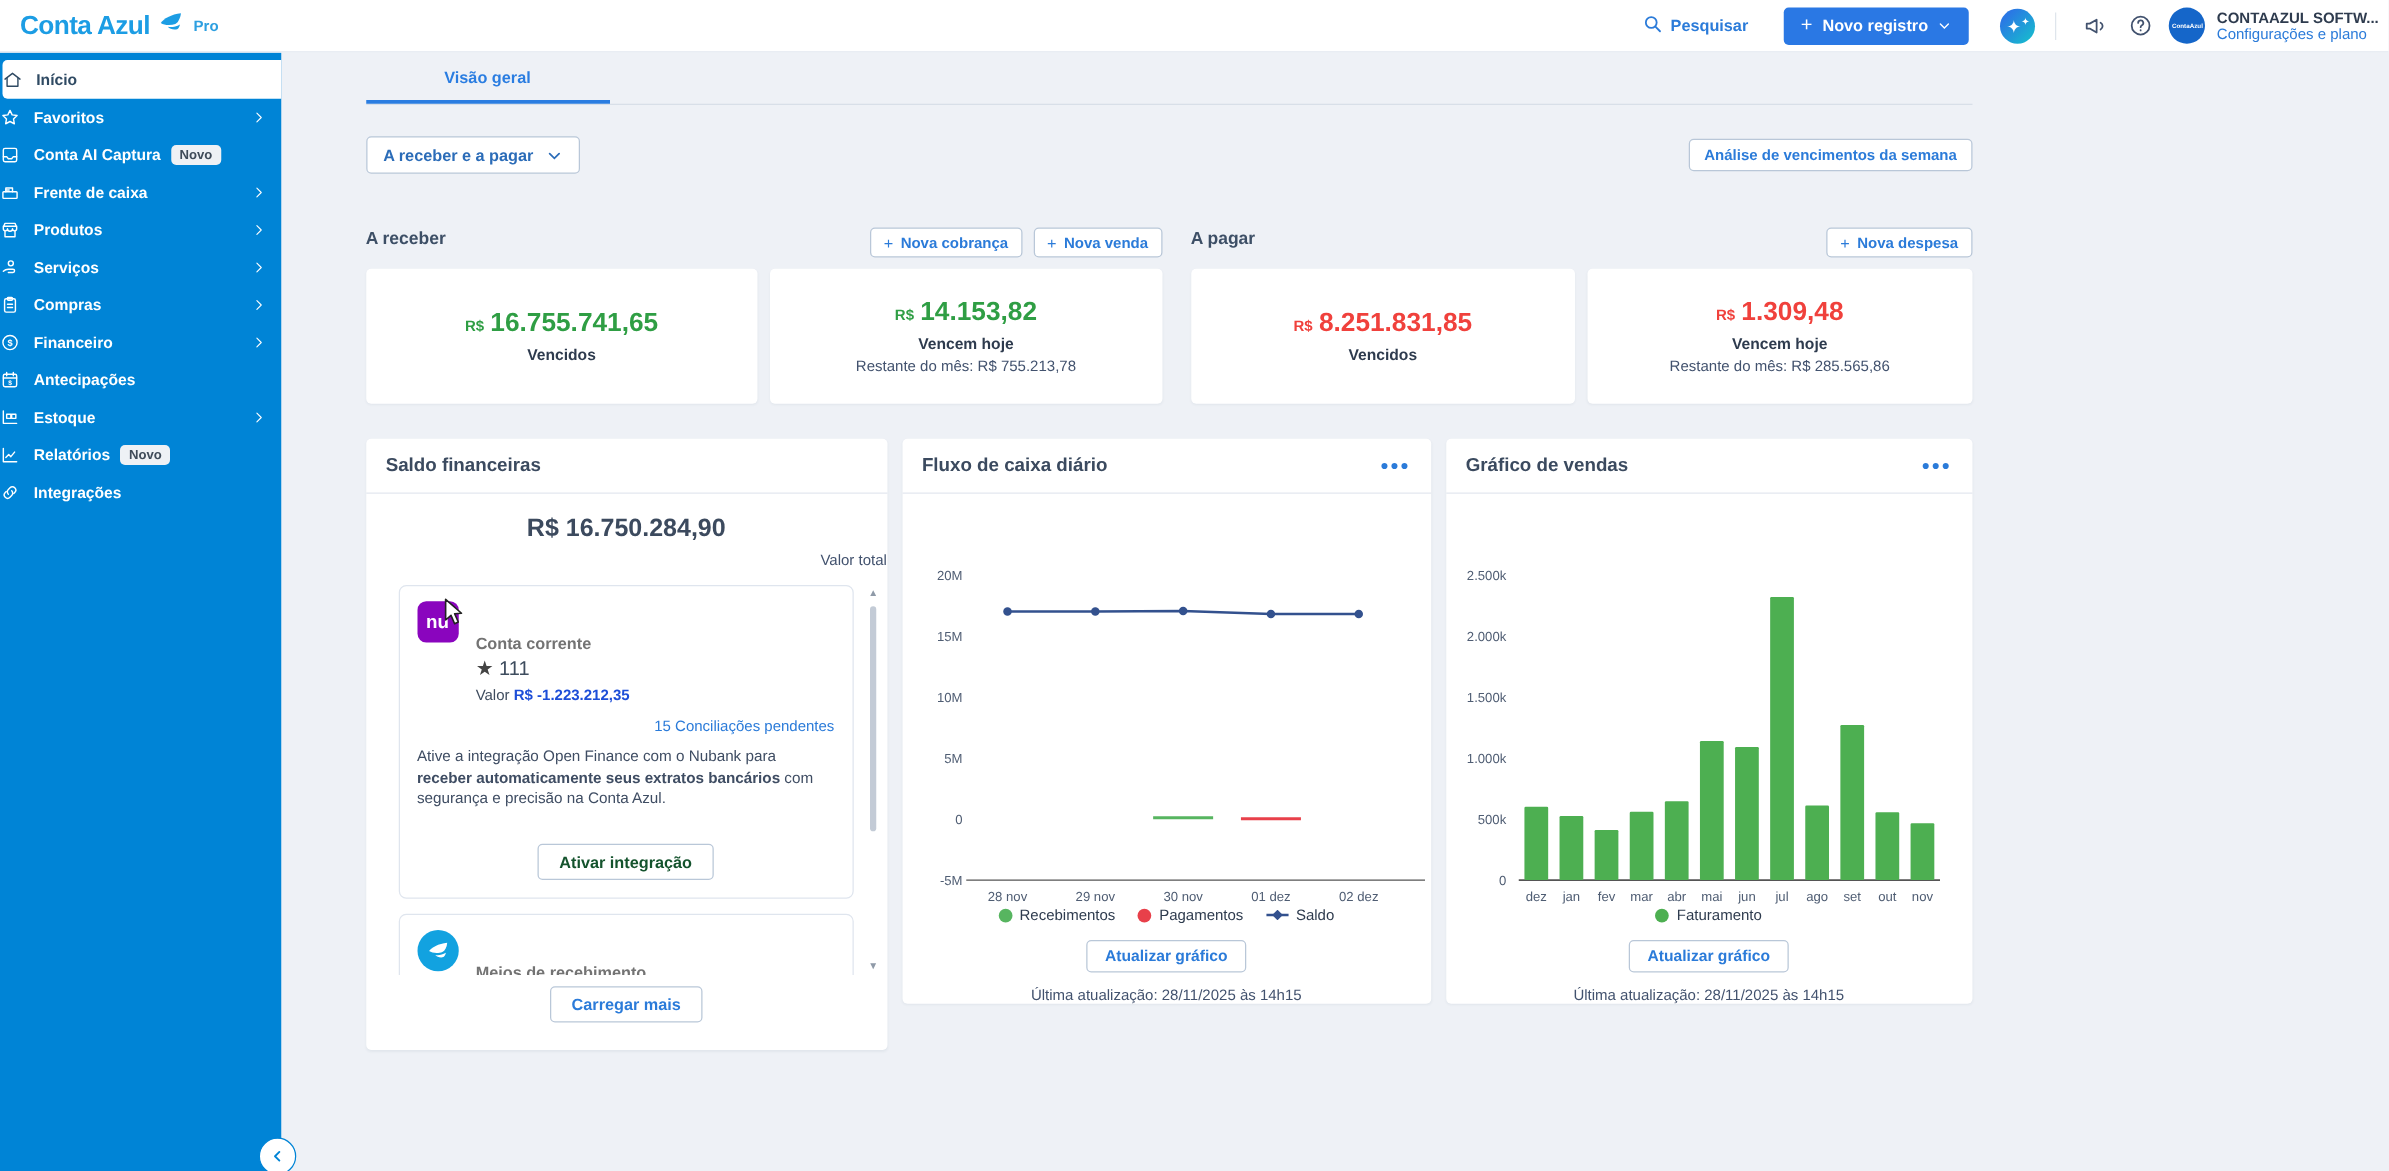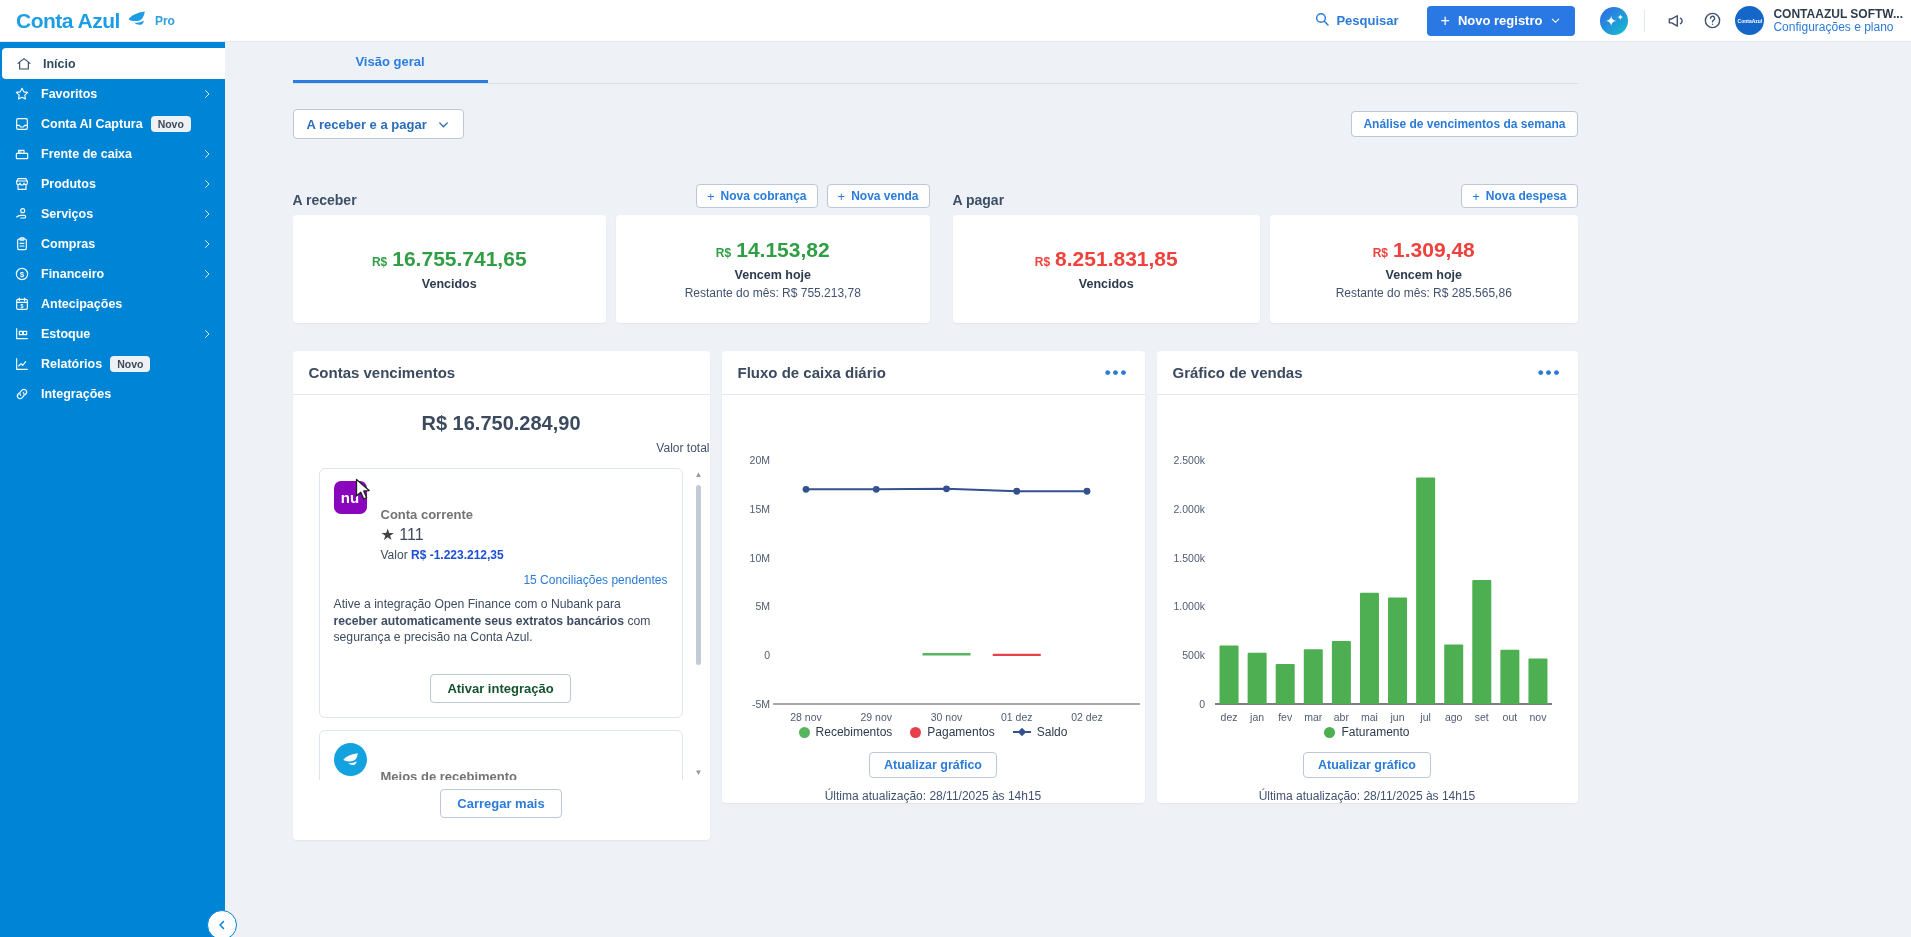--- a/index.html
+++ b/index.html
@@ -18,42 +18,42 @@
   .ai-btn { width:28px; height:28px; border-radius:50%; background:linear-gradient(135deg,#2a78e4 20%,#19b5d0 85%); display:flex; align-items:center; justify-content:center; color:#fff; font-size:14px; cursor:pointer; margin-right:16px; }
   .top-divider { width:1px; height:22px; background:#dfe5ec; margin-right:18px; }
   .icon-btn { display:flex; align-items:center; justify-content:center; width:26px; height:26px; margin-right:10px; cursor:pointer; }
   .avatar { width:29px; height:29px; border-radius:50%; background:#1566c9; color:#fff; font-size:5px; font-weight:700; display:flex; align-items:center; justify-content:center; margin-right:9px; cursor:pointer; }
   .account-block { display:flex; flex-direction:column; line-height:13px; cursor:pointer; }
   .account-name { font-size:12px; font-weight:700; color:#2e3b4e; }
   .account-link { font-size:12px; color:#2b7bd9; }
 
   
   .sidebar { position:absolute; top:42px; left:0; width:225px; bottom:0; background:#0084d6; padding-top:6px; z-index:10; }
-  .side-item { display:flex; align-items:center; height:30px; padding-left:14px; color:#fff; font-size:12.5px; font-weight:600; cursor:pointer; }
+  .side-item { display:flex; align-items:center; height:30px; color:#fff; font-size:12.5px; font-weight:600; cursor:pointer; }
   .side-item svg { stroke:#fff; fill:none; stroke-width:1.7; stroke-linecap:round; stroke-linejoin:round; flex:0 0 auto; }
   .side-item svg text { fill:#fff; stroke:none; }
   .side-item .lbl { margin-left:11px; }
   .side-item.active { background:#fff; color:#2f4a63; height:31px; margin-left:2px; border-radius:4px 0 0 4px; }
   .side-item.active svg { stroke:#2f4a63; }
   .chev-r { margin-left:auto; margin-right:12px; }
   .badge { margin-left:8px; background:#eef1f5; color:#3f4b59; font-size:10.5px; font-weight:700; padding:2px 7px; border-radius:4px; }
   .collapse-btn { position:absolute; left:207px; top:910px; width:30px; height:30px; border-radius:50%; background:#fff; border:1px solid #0084d6; display:flex; align-items:center; justify-content:center; cursor:pointer; z-index:30; }
 
   
   .main { position:absolute; left:225px; top:42px; right:0; bottom:0; overflow:hidden; }
   .content { width:1285px; margin:0 auto; }
   .tabrow { display:flex; border-bottom:1px solid #d8dfe8; height:42px; }
   .tab { width:195px; display:flex; align-items:center; justify-content:center; font-size:13px; font-weight:600; color:#2a7de1; border-bottom:3px solid #2a7de1; cursor:pointer; }
   .filter-row { display:flex; align-items:center; margin-top:25px; }
   .filter-btn { display:flex; align-items:center; gap:10px; height:30px; padding:0 13px; background:#fff; border:1px solid #b9c7d8; border-radius:4px; color:#2b6cb8; font-size:13px; font-weight:600; cursor:pointer; }
   .analysis-btn { margin-left:auto; height:26px; padding:0 11px; background:#fff; border:1px solid #b9c7d8; border-radius:4px; color:#2b7bd9; font-size:12px; font-weight:600; cursor:pointer; }
 
   .sections { display:flex; gap:23px; margin-top:43px; }
   .sec-recv { width:637px; } .sec-pay { width:625px; }
-  .sec-head { display:flex; align-items:flex-end; height:26px; }
+  .sec-head { display:flex; align-items:flex-start; height:26px; }
   .sec-title { font-size:14px; font-weight:700; color:#3d4f66; }
   .sec-actions { margin-left:auto; display:flex; gap:9px; }
   .mini-btn { display:flex; align-items:center; gap:6px; height:24px; padding:0 10px; background:#fff; border:1px solid #b9c7d8; border-radius:4px; color:#2b7bd9; font-size:12px; font-weight:600; cursor:pointer; }
   .mini-btn .plus { font-size:13px; font-weight:400; }
   .sum-cards { display:flex; gap:10px; margin-top:7px; }
   .sum-card { flex:1; height:108px; background:#fff; border-radius:4px; box-shadow:0 1px 2px rgba(40,60,90,0.06); display:flex; flex-direction:column; align-items:center; justify-content:center; gap:6px; }
   .money { display:flex; align-items:baseline; gap:5px; font-weight:700; }
   .money .cur { font-size:12px; } .money .num { font-size:21px; }
   .money.green { color:#2f9e44; } .money.red { color:#f0413c; }
   .sum-label { font-size:12.5px; font-weight:700; color:#2e3b4e; }
@@ -360,21 +360,21 @@
               <div class="sum-sub">Restante do mês: R$ 285.565,86</div>
             </div>
           </div>
         </div>
       </div>
 
       <div class="cards-row">
 
         <div class="panel accounts-panel">
           <div class="panel-head">
-            <span class="panel-title">Contas vencimentos</span>
+            <span class="panel-title">Saldo financeiras</span>
           </div>
           <div class="acc-total-block">
             <div class="acc-total">R$ 16.750.284,90</div>
             <div class="acc-total-label">Valor total</div>
           </div>
           <div class="acc-viewport">
             <div class="acc-card">
               <div class="acc-row">
                 <div class="nu-logo">
                     <span>nu</span>

